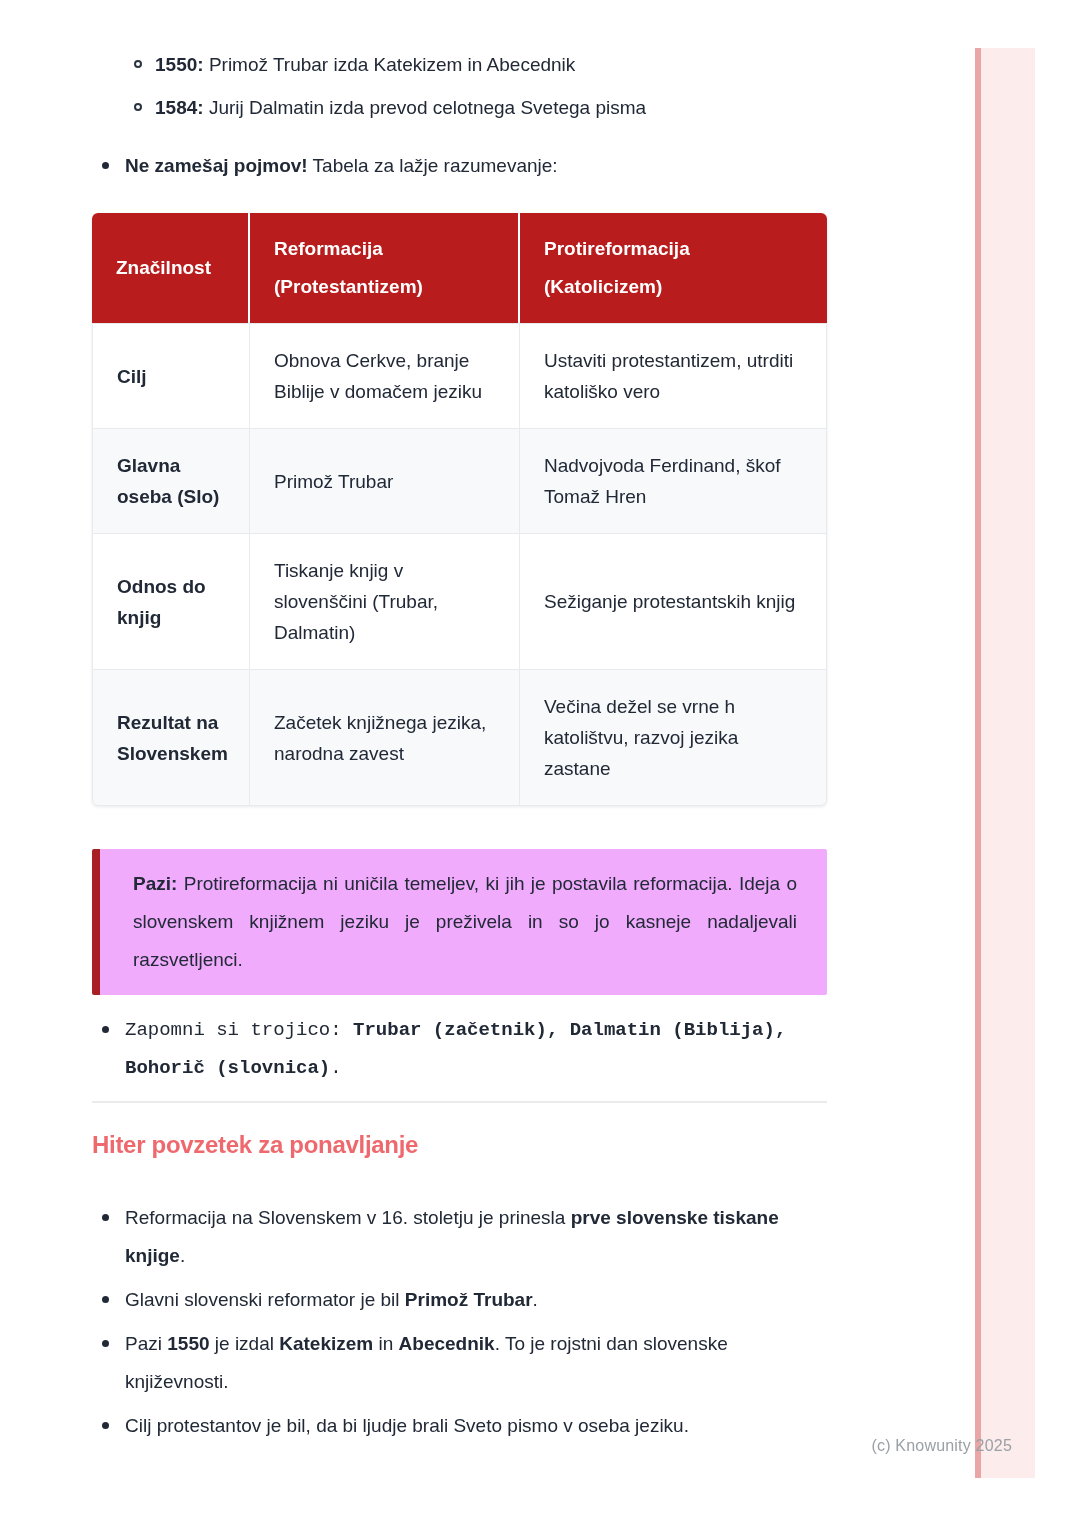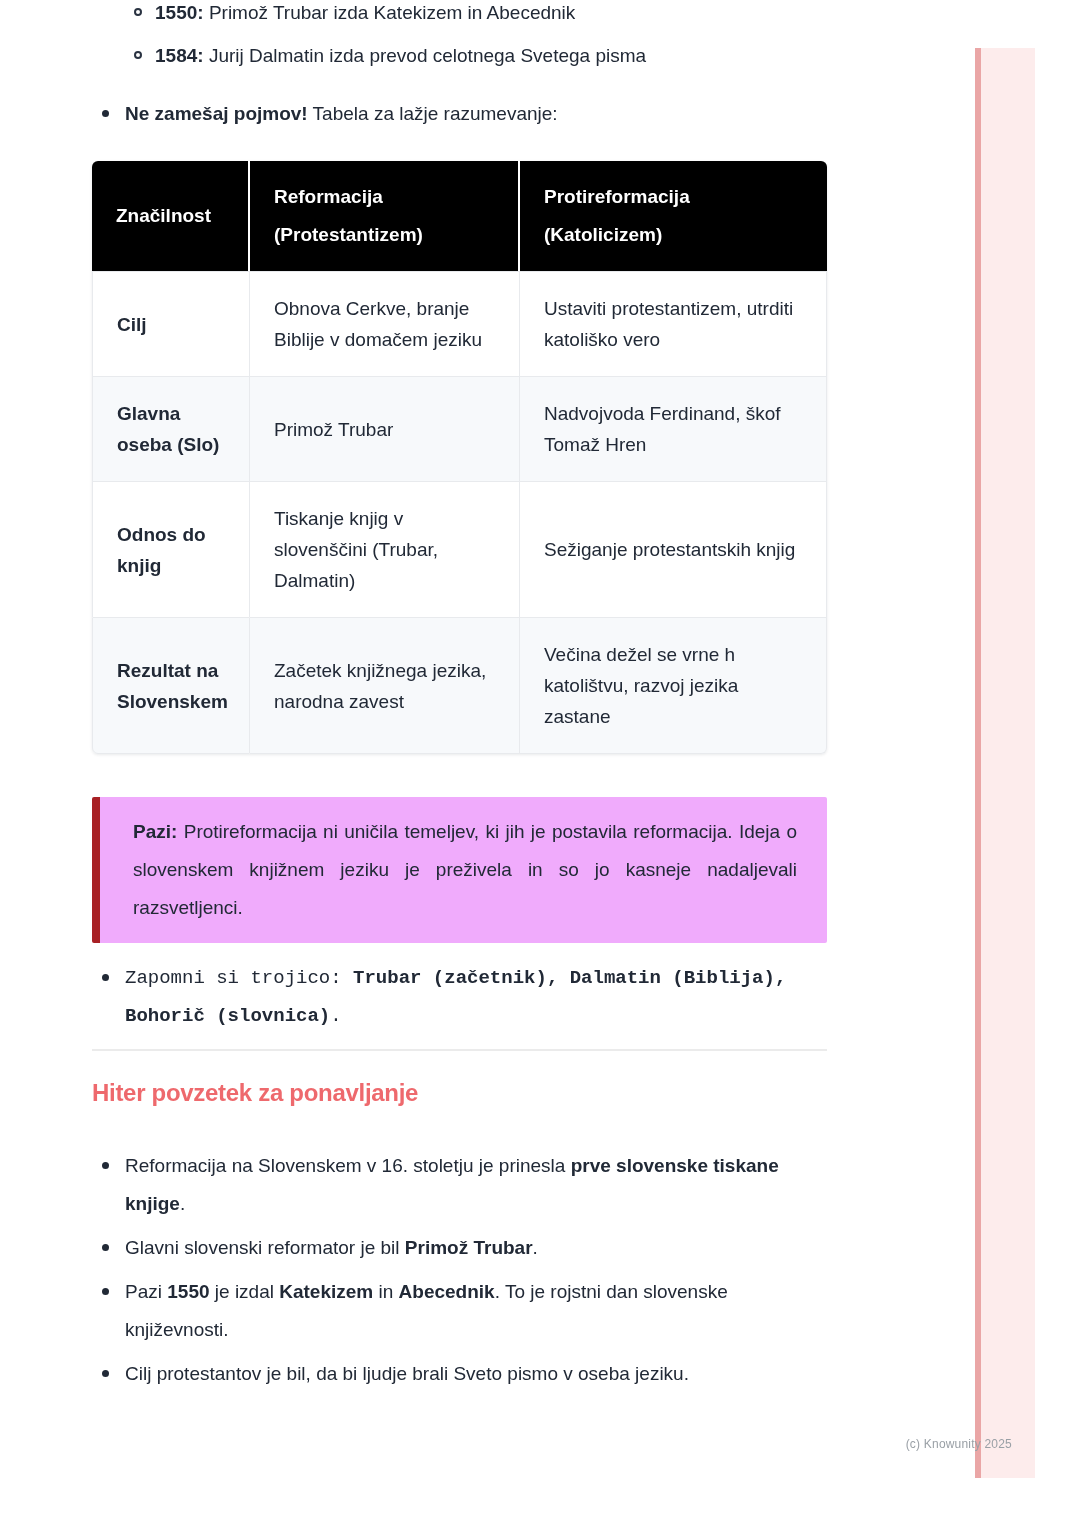--- a/index.html
+++ b/index.html
@@ -20,20 +20,21 @@
     background: #fdecec;
     border-left: 6px solid #eaa6a6;
     z-index: 0;
   }
 
   .content {
     position: relative;
     z-index: 1;
     width: 735px;
     margin-left: 92px;
+    padding-top: 52px;
     font-size: 19px;
   }
 
   ul { list-style: none; }
   li { display: flex; align-items: flex-start; }
   .bold { font-weight: 700; }
 
   
   .timeline-list { margin-bottom: 32px; }
   .timeline-list li { line-height: 26px; margin-bottom: 17px; }
@@ -64,21 +65,21 @@
     border-spacing: 0;
     table-layout: fixed;
     font-size: 19px;
     border-radius: 6px;
     box-shadow: 0 1px 3px rgba(40,50,60,0.10);
   }
   .compare-table col.c1 { width: 158px; }
   .compare-table col.c2 { width: 270px; }
   .compare-table col.c3 { width: 307px; }
   .compare-table th {
-    background: #000000;
+    background: #b91c1c;
     color: #ffffff;
     font-weight: 600;
     text-align: left;
     vertical-align: middle;
     padding: 17px 24px;
     line-height: 38px;
     border-right: 2px solid #ffffff;
   }
   .compare-table th:first-child { border-top-left-radius: 6px; }
   .compare-table th:last-child { border-right: none; border-top-right-radius: 6px; }
@@ -128,21 +129,21 @@
     color: #ee696d;
     line-height: 36px;
   }
   .summary-list { margin-top: 36px; }
   .summary-list li { line-height: 38px; margin-bottom: 6px; }
 
   .footer-copyright {
     position: absolute;
     top: 1437px;
     right: 68px;
-    font-size: 12px;
+    font-size: 16px;
     letter-spacing: 0.2px;
     color: #9aa0a6;
     z-index: 2;
   }
 </style>
 </head>
 <body>
 
 <div class="side-bar"></div>
 

